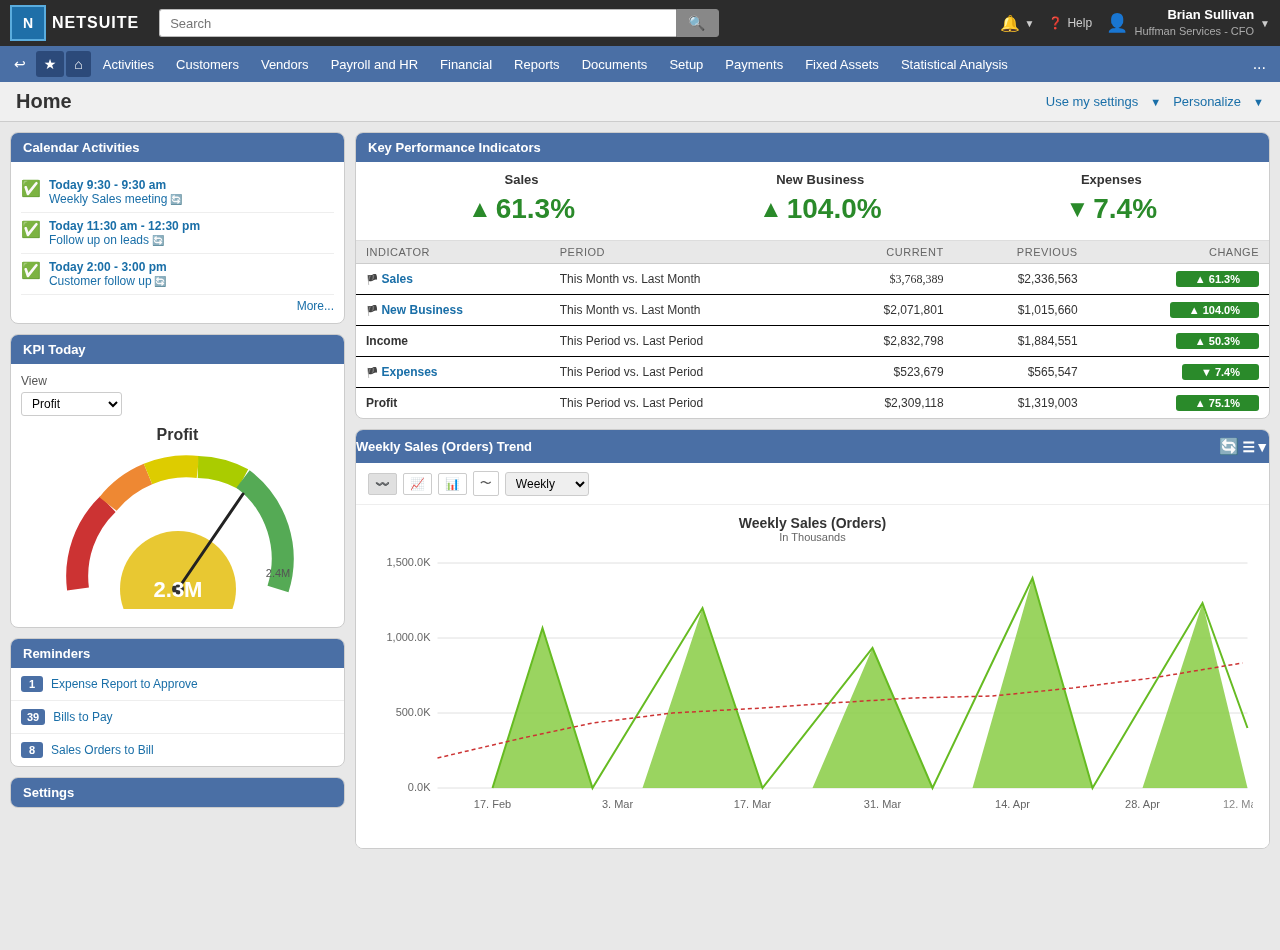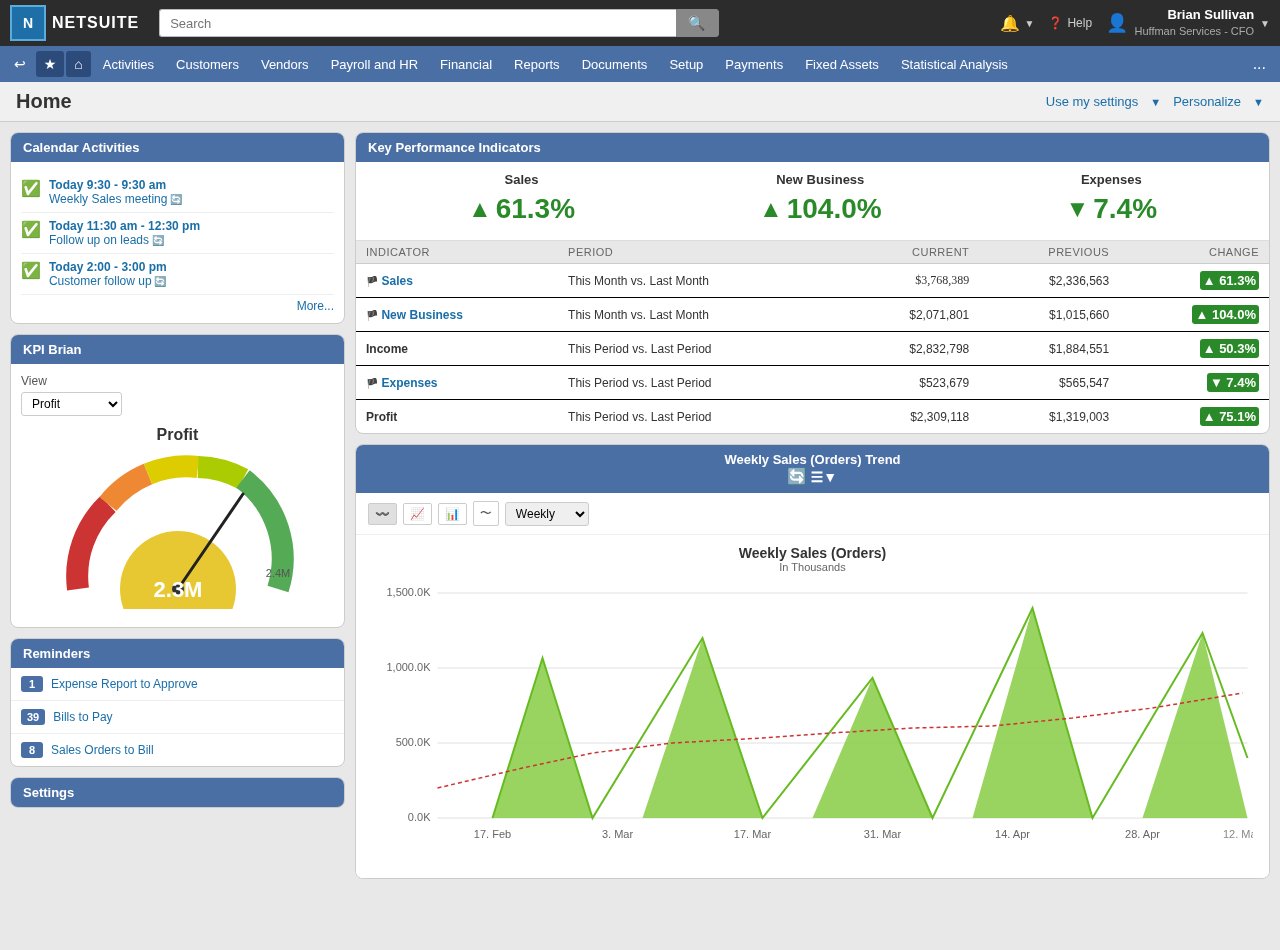--- a/index.html
+++ b/index.html
@@ -66,32 +66,32 @@
     .arrow-up { color: #2a8a2a; font-size: 24px; }
     .arrow-down { color: #2a8a2a; font-size: 24px; }
 
     
     .kpi-table { width: 100%; border-collapse: collapse; font-size: 12px; }
     .kpi-table th { background: #e8e8e8; color: #666; font-size: 11px; font-weight: normal; padding: 5px 10px; text-align: left; border-bottom: 1px solid #ccc; letter-spacing: 0.5px; }
     .kpi-table td { padding: 7px 10px; border-bottom: 1px solid #000000; }
     .kpi-table tr:last-child td { border-bottom: none; }
     .kpi-table .indicator-name { font-weight: bold; color: #333; }
     .kpi-table .flag { color: #cc2200; font-size: 10px; margin-right: 3px; }
-    .change-badge { display: inline-block; padding: 2px 3px; border-radius: 3px; font-size: 13px; font-weight: bold; color: white; text-align: center; }
+    .change-badge { display: inline-block; padding: 2px 19px; border-radius: 3px; font-size: 11px; font-weight: bold; color: white; text-align: center; }
     .change-up { background: #2a8a2a; }
     .change-down { background: #2a8a2a; }
 
     
     .reminder-item { display: flex; align-items: center; gap: 8px; padding: 8px 10px; border-bottom: 1px solid #eee; }
     .reminder-item:last-child { border-bottom: none; }
     .reminder-count { background: #4a6fa5; color: white; font-size: 11px; font-weight: bold; padding: 2px 6px; border-radius: 3px; min-width: 22px; text-align: center; }
     .reminder-label { color: #1a6fa8; font-size: 12px; cursor: pointer; }
 
     
-    .chart-header { background: #4a6fa5; color: white; font-size: 13px; font-weight: bold; padding: 7px 0; display: flex; align-items: center; justify-content: space-between; flex-direction: column; }
+    .chart-header { background: #4a6fa5; color: white; font-size: 13px; font-weight: bold; padding: 7px 0; display: flex; align-items: center; justify-content: space-between; }
     .chart-toolbar { display: flex; align-items: center; gap: 6px; padding: 8px 12px; background: white; border-bottom: 1px solid #eee; }
     .chart-icon-btn { background: none; border: 1px solid #ccc; padding: 3px 6px; cursor: pointer; border-radius: 2px; font-size: 12px; color: #555; }
     .chart-icon-btn.active { background: #e0e0e0; }
     .period-select { padding: 3px 6px; border: 1px solid #ccc; border-radius: 3px; font-size: 12px; }
     .chart-area { background: white; padding: 10px 16px 0; }
     .chart-title { text-align: center; font-size: 14px; font-weight: bold; color: #333; }
     .chart-subtitle { text-align: center; font-size: 11px; color: #666; margin-bottom: 5px; }
 
     .settings-header { background: #4a6fa5; color: white; font-size: 13px; font-weight: bold; padding: 7px 12px; }
 
@@ -191,21 +191,21 @@
           </div>
         </div>
         <div class="more-link">
           <a>More...</a>
         </div>
       </div>
     </div>
 
     <div class="widget">
       <div class="widget-header">
-        <span>KPI Brian</span>
+        <span>KPI Today</span>
       </div>
       <div class="widget-body">
         <div class="kpi-view-label">View</div>
         <select class="kpi-select">
           <option>Profit</option>
           <option>Sales</option>
           <option>Expenses</option>
         </select>
         
         <div class="gauge-container">

